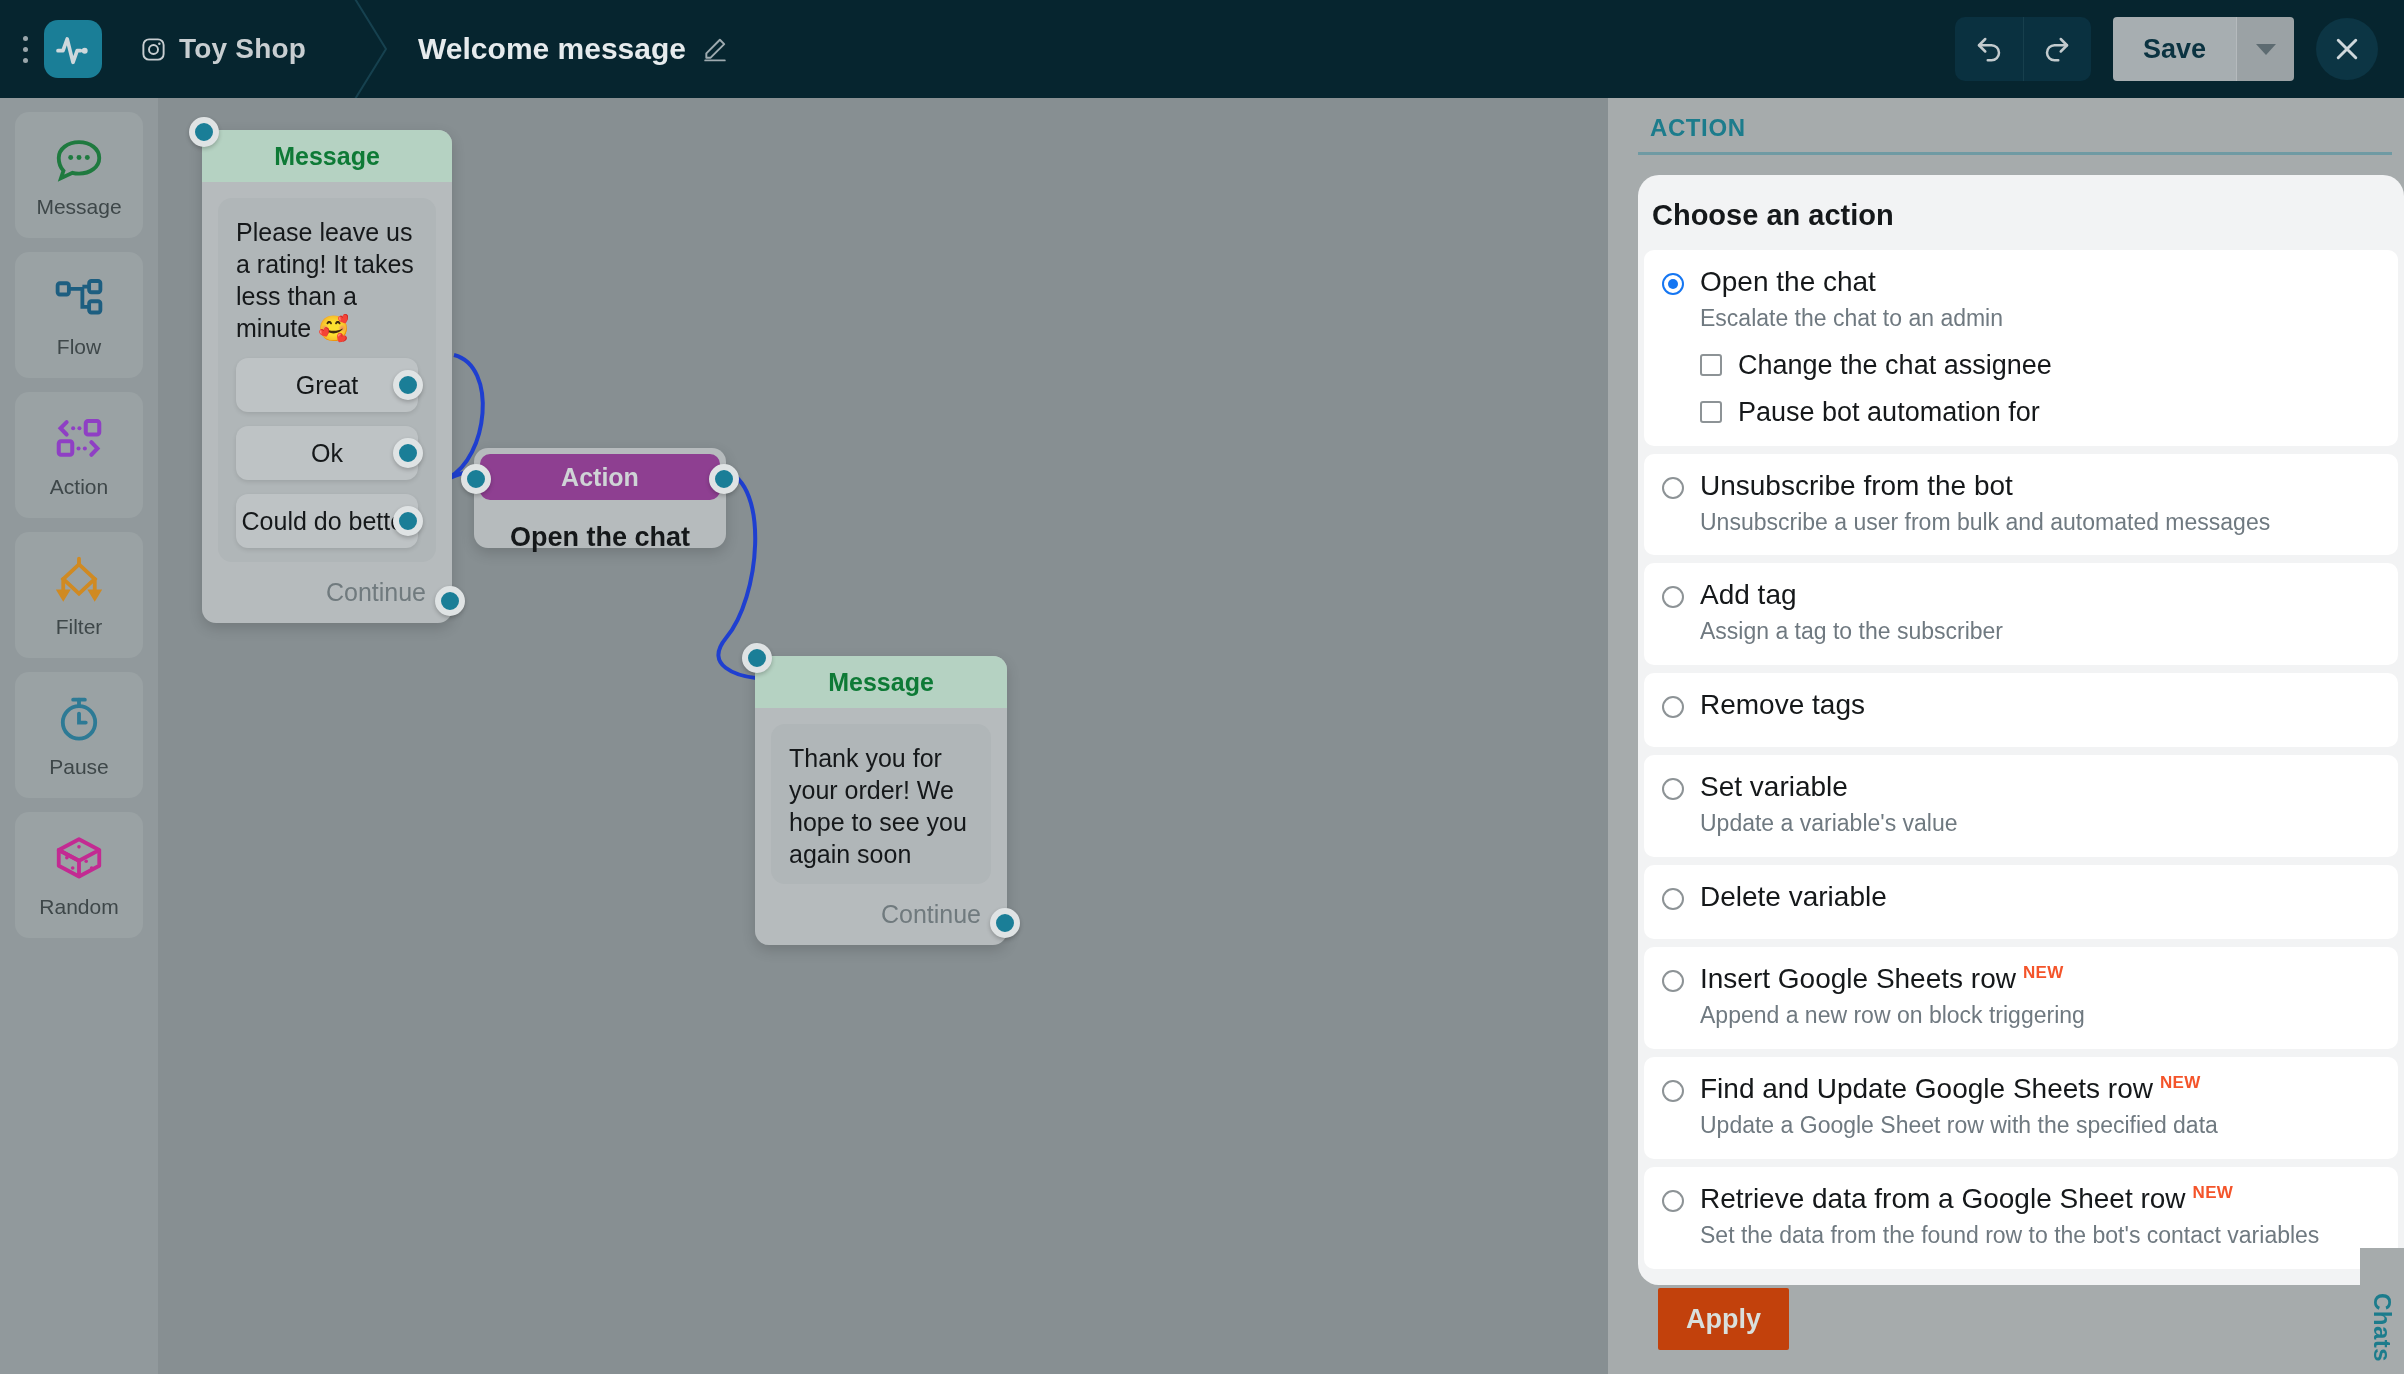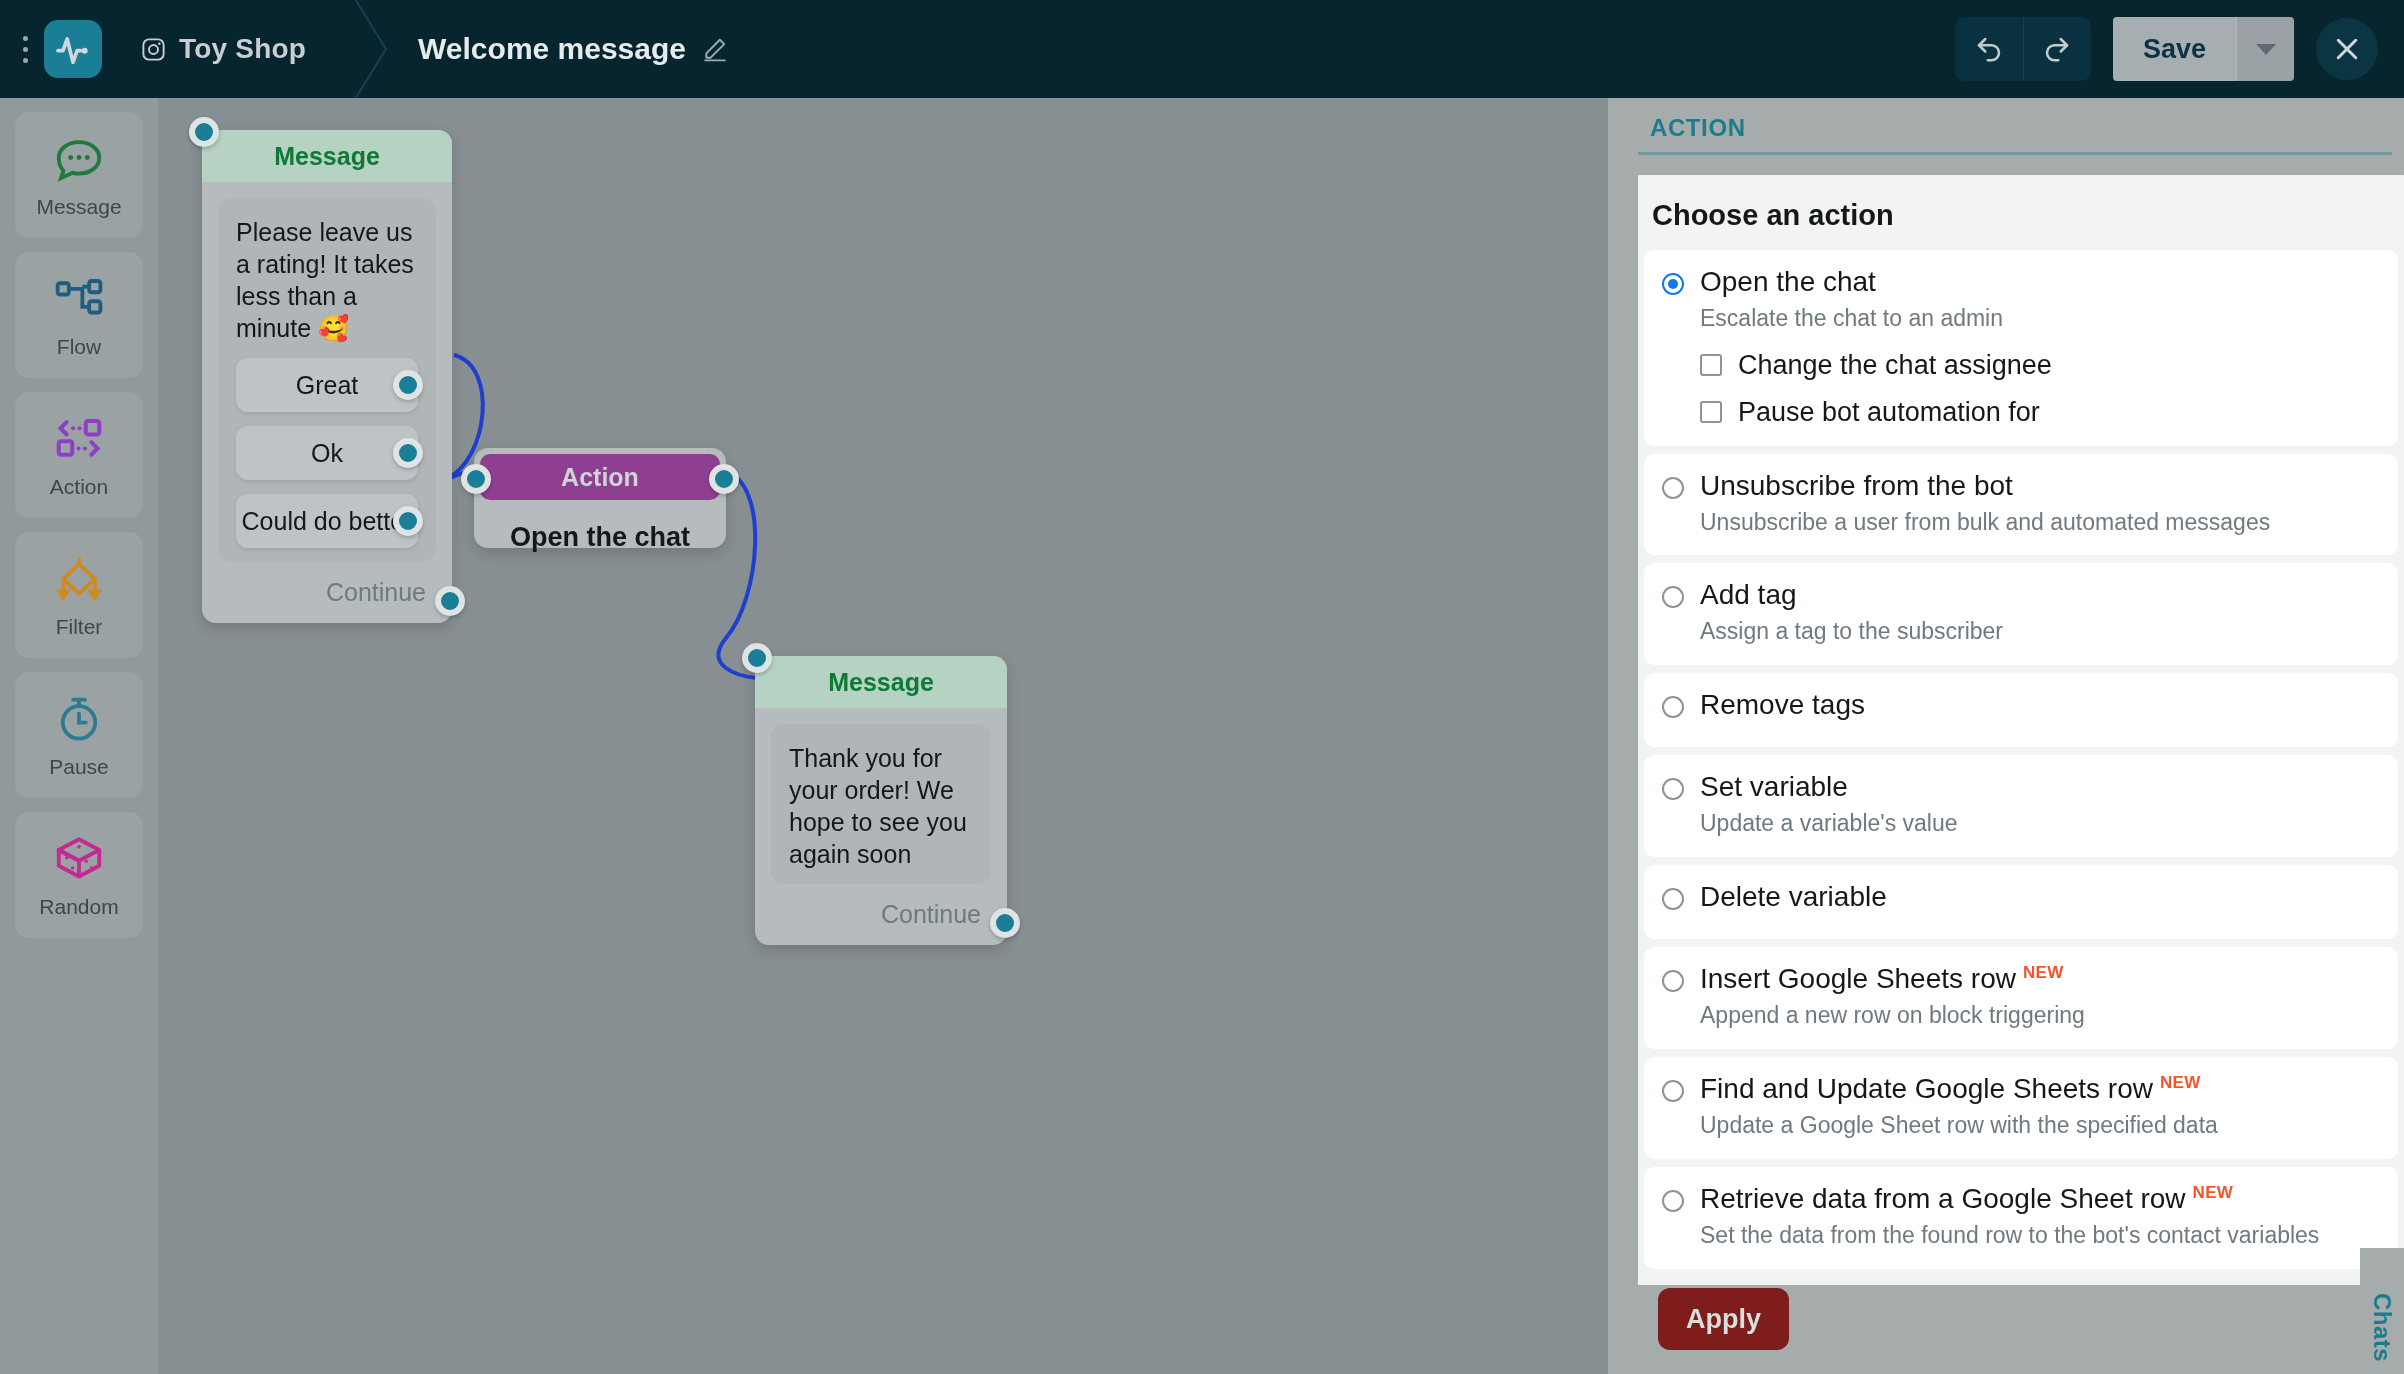--- a/index.html
+++ b/index.html
@@ -121,21 +121,21 @@
     position: absolute; right: 0; top: 98px; width: 796px; height: 1276px;
     background: #a6abac; z-index: 25;
   }
   .rpanel-inner { position: absolute; left: 30px; top: 0; width: 766px; height: 1276px; }
   .action-label {
     color: #1c7c8c; font-size: 24px; font-weight: 700; letter-spacing: .6px;
     padding: 16px 0 10px 12px;
   }
   .action-rule { height: 3px; background: #6f9aa3; margin: 0 12px 20px 0; }
   .panel-card {
-    background: #f2f3f4; border-radius: 1px; height: 1110px; overflow: hidden;
+    background: #f2f3f4; border-radius: 21px; height: 1110px; overflow: hidden;
     position: relative;
   }
   .panel-title { font-size: 29px; font-weight: 700; color: #15181a; padding: 24px 0 18px 14px; }
   .opt-list { padding: 0 6px 0 6px; }
   .opt {
     background: #ffffff; border-radius: 10px; margin-bottom: 8px;
     padding: 16px 18px 18px 18px; position: relative; cursor: pointer;
   }
   .opt-head { display: flex; align-items: flex-start; gap: 16px; }
   .radio {
@@ -153,22 +153,22 @@
     margin-left: 7px; letter-spacing: .3px;
   }
   .opt-desc { font-size: 23px; color: #6f7980; margin: 6px 0 0 38px; line-height: 1.28; }
   .subcheck { display: flex; align-items: center; gap: 16px; margin: 16px 0 0 38px; }
   .chk {
     width: 22px; height: 22px; border: 2px solid #8d9396; border-radius: 3px;
     background: #fff; flex: none;
   }
   .subcheck .lbl { font-size: 27px; color: #15181a; }
   .apply-btn {
-    position: absolute; left: 20px; bottom: 24px; background: #7f1d1d; color: #d9dfdc;
-    border: none; border-radius: 12px; padding: 0 28px; height: 62px; font-size: 27px;
+    position: absolute; left: 20px; bottom: 24px; background: #c2410c; color: #d9dfdc;
+    border: none; border-radius: 2px; padding: 0 28px; height: 62px; font-size: 27px;
     font-weight: 700; cursor: pointer; font-family: "Liberation Sans", sans-serif;
   }
   .chats-tab {
     position: absolute; right: 0; top: 1150px; width: 44px; height: 160px;
     background: #a6abac; display: flex; align-items: center; justify-content: center;
     cursor: pointer; z-index: 30;
   }
   .chats-tab span {
     writing-mode: vertical-rl; font-size: 24px; font-weight: 700; color: #1c7c8c;
     letter-spacing: .5px;

